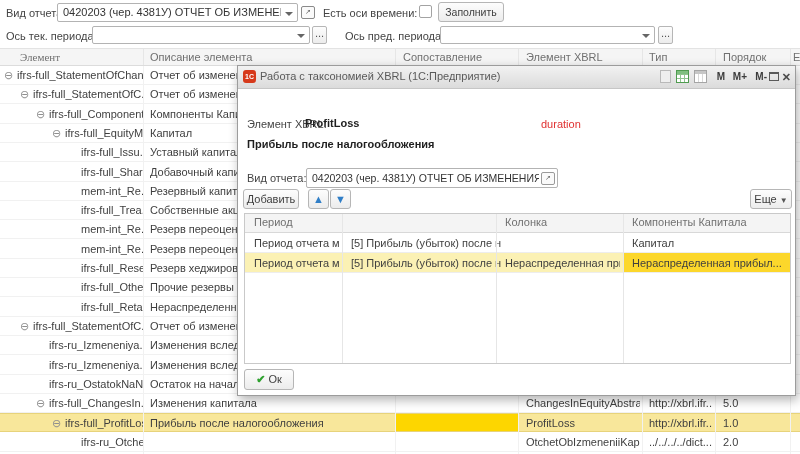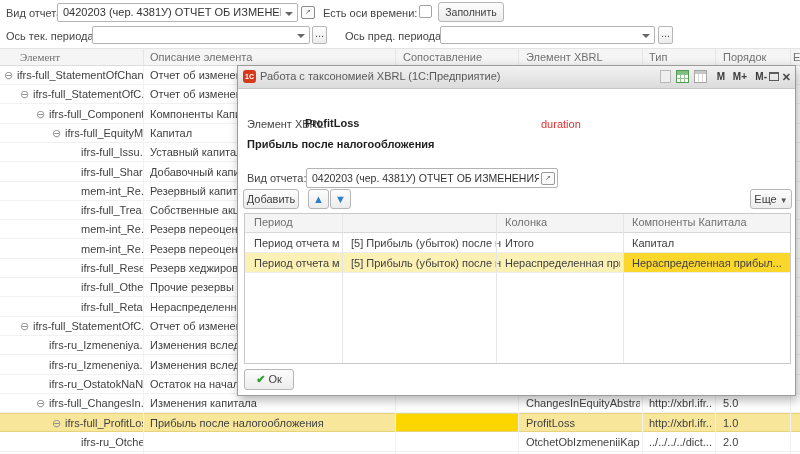--- a/index.html
+++ b/index.html
@@ -240,21 +240,20 @@
       <div class="dhead">
         <span class="hcell" style="left:9px;">Период</span>
         <span class="hcell" style="left:106px;margin-top:36px;">Строка</span>
         <span class="hcell" style="left:260px;">Колонка</span>
         <span class="hcell" style="left:387px;">Компоненты Капитала</span>
       </div>
       <div id="dlg-rows">
           <div class="drow" style="top: 19px;">
             <span class="cell" style="left: 9px; width: 85px;">Период отчета мин...</span>
             <span class="cell" style="left: 106px; width: 150px;">[5] Прибыль (убыток) после налогоо...</span>
-            <span class="cell" style="left: 260px; width: 115px;">Итого</span>
             <span class="cell" style="left: 387px; width: 155px;">Капитал</span>
           </div>
           <div class="drow sel" style="top: 39px;">
             <span class="goldcell" style="left: 378px; right: 0px;"></span>
             <span class="cell" style="left: 9px; width: 85px;">Период отчета мин...</span>
             <span class="cell" style="left: 106px; width: 150px;">[5] Прибыль (убыток) после налогоо...</span>
             <span class="cell" style="left: 260px; width: 115px;">Нераспределенная прибыл...</span>
             <span class="cell" style="left: 387px; width: 155px;">Нераспределенная прибыл...</span>
           </div>
         </div>

